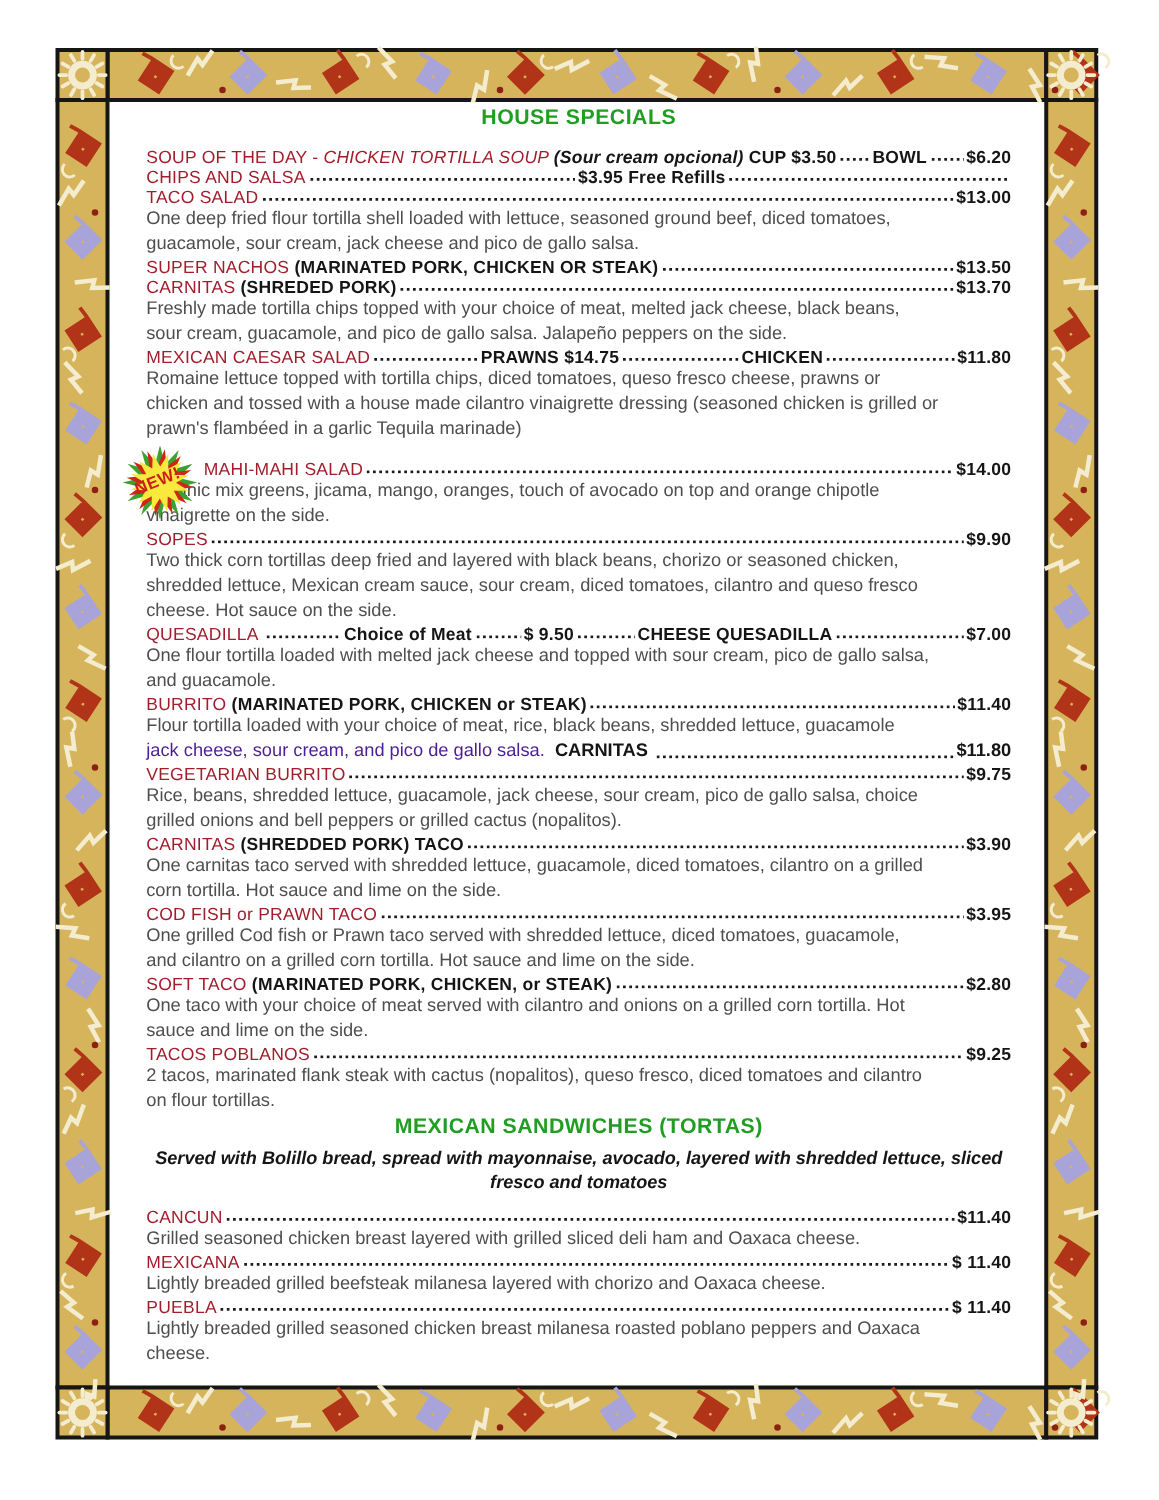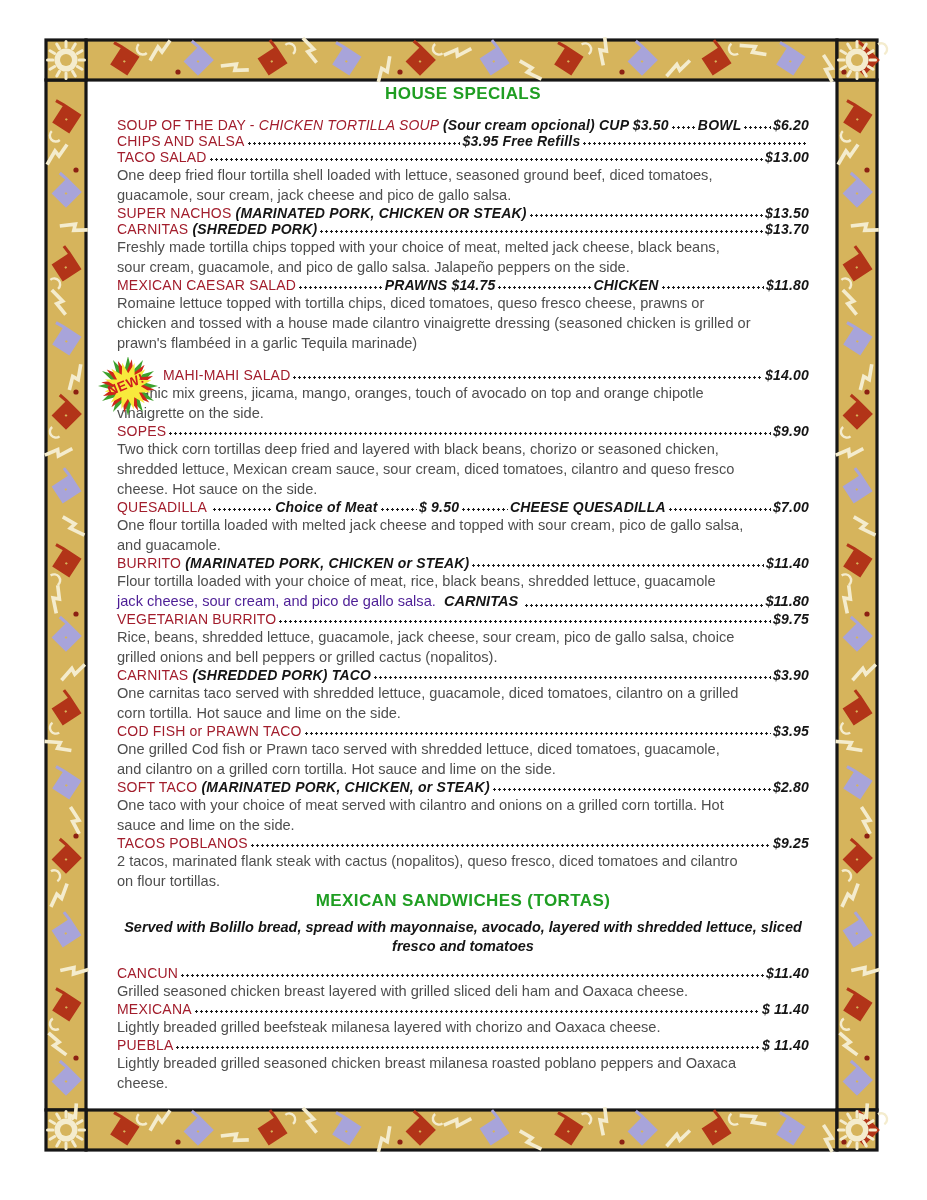--- a/index.html
+++ b/index.html
@@ -13,21 +13,21 @@
   .intro-line{color:#151515;font-weight:bold;font-style:italic;font-size:14.5px;line-height:19px;
               text-align:center;}
   .intro-gap{height:9px;}
   .item-line{display:flex;align-items:baseline;white-space:pre;font-size:14px;line-height:16px;
              font-weight:bold;letter-spacing:.2px;}
   .item-line.gap{margin-top:14px;align-items:flex-end;}
   .item-line.indent{padding-left:46px;}
   .desc-line{font-size:14.6px;line-height:20px;color:#4e4e4e;white-space:pre;}
   .desc-line.flex{display:flex;align-items:baseline;}
   .t-red{color:var(--red,#a21d2c);font-weight:normal;}
-  .t-blk{color:#151515;font-weight:bold;font-style:italic;}
+  .t-blk{color:#151515;font-weight:bold;}
   .t-gray{color:#4c1d95;font-weight:normal;}
   .i{font-style:italic;}
   .leader{align-self:stretch;min-width:6px;margin:0 2px;
           background-image:radial-gradient(circle,#1a1a1a 1.05px,rgba(0,0,0,0) 1.35px);
           background-size:5px 5px;background-repeat:repeat-x;
           background-position:left calc(100% - 3.5px);}
   #new-badge{position:absolute;left:96px;top:357px;width:64px;height:58px;}
   #new-badge .badge-label{position:absolute;left:11px;top:20px;transform:rotate(-22deg);
           color:#cf1d1d;font-weight:bold;font-size:13.5px;letter-spacing:.5px;}
 </style>

